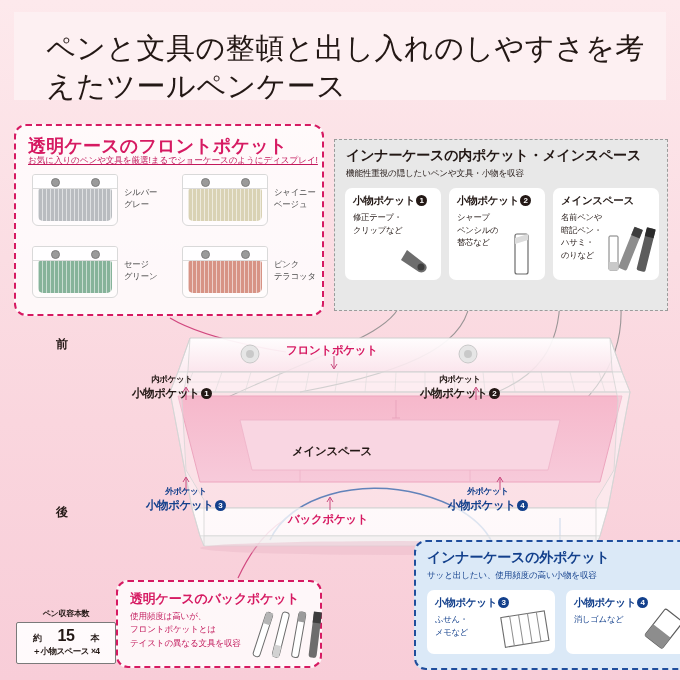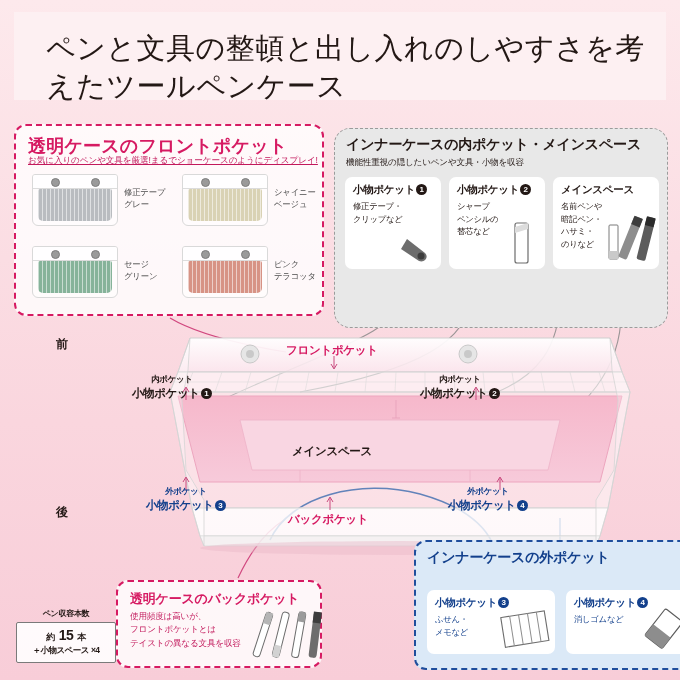--- a/index.html
+++ b/index.html
@@ -35,22 +35,22 @@
   .panel-front .ph{
     position:absolute;left:12px;top:8px;
     font-size:18px;font-weight:bold;color:#d61a62;letter-spacing:.2px;
   }
   .panel-front .psub{
     position:absolute;left:12px;top:29px;width:290px;
     font-size:8.6px;color:#c2185b;letter-spacing:-.1px;text-decoration:underline;
   }
 
   .panel-inner{
-    left:334px;top:128px;width:334px;height:200px;
-    background:#e8e8e8;border:1px dashed #9b9b9b;border-radius:16px;
+    left:334px;top:139px;width:334px;height:172px;
+    background:#e8e8e8;border:1px dashed #9b9b9b;border-radius:0;
   }
   .panel-inner .ph{
     position:absolute;left:11px;top:7px;
     font-size:14px;font-weight:bold;color:#231815;letter-spacing:-.2px;
   }
   .panel-inner .psub{
     position:absolute;left:11px;top:28px;
     font-size:8.6px;color:#231815;letter-spacing:-.2px;
   }
 
@@ -141,21 +141,21 @@
   .fb{color:#231815;font-size:12px;font-weight:bold;}
 
   
   .cap{position:absolute;left:16px;top:608px;width:100px;}
   .cap .caph{font-size:8px;font-weight:bold;color:#231815;text-align:center;letter-spacing:-.3px;}
   .cap .capbox{
     margin-top:3px;border:1px solid #7a7a7a;background:rgba(255,255,255,.9);
     border-radius:2px;padding:4px 0 5px;text-align:center;
   }
   .cap .l1{font-size:9px;font-weight:bold;color:#231815;letter-spacing:-.5px;}
-  .cap .l1 b{font-size:14px;margin:0 4px;}
+  .cap .l1 b{font-size:16px;margin:0 16px;}
   .cap .l2{font-size:8.5px;font-weight:bold;color:#231815;letter-spacing:-.5px;margin-top:1px;}
 
   svg.ov{position:absolute;left:0;top:0;width:680px;height:680px;pointer-events:none;}
 </style>
 </head>
 <body>
 
 <div id="stage">
 
   <div class="title-band">
@@ -258,21 +258,21 @@
     <div class="psub">お気に入りのペンや文具を厳選!まるでショーケースのようにディスプレイ!</div>
 
     <div class="sw" style="left:16px;top:48px;">
       <div class="bag">
         <div class="fill" style="background-color:#b9bcc0;"></div>
         <div class="flap"></div>
         <div class="snap" style="left:18px;"></div>
         <div class="snap" style="left:58px;"></div>
       </div>
       <div class="lbl">
-        <span>修正テープ</span><br><span>グレー</span>
+        <span>シルバー</span><br><span>グレー</span>
       </div>
     </div>
 
     <div class="sw" style="left:166px;top:48px;">
       <div class="bag">
         <div class="fill" style="background-color:#d9d2b4;"></div>
         <div class="flap"></div>
         <div class="snap" style="left:18px;"></div>
         <div class="snap" style="left:58px;"></div>
       </div>
@@ -351,20 +351,21 @@
         <g transform="rotate(14 94 64)">
           <rect x="88" y="40" width="9" height="44" rx="2" fill="#5c5c5c"></rect>
           <rect x="88" y="40" width="9" height="9" fill="#2b2b2b"></rect>
         </g>
       </svg>
     </div>
   </div>
 
   <div class="panel panel-outer">
     <div class="ph">インナーケースの外ポケット</div>
+    <div class="psub">サッと出したい、使用頻度の高い小物を収容</div>
 
     <div class="card" style="left:11px;top:48px;width:128px;height:64px;">
       <div class="ct">
         <span>小物ポケット</span><span class="num">3</span>
       </div>
       <div class="cb">
         <span>ふせん・</span><br><span>メモなど</span>
       </div>
       <svg width="128" height="64" style="position:absolute;left:0;top:0;">
         <g transform="rotate(-9 98 40)">

